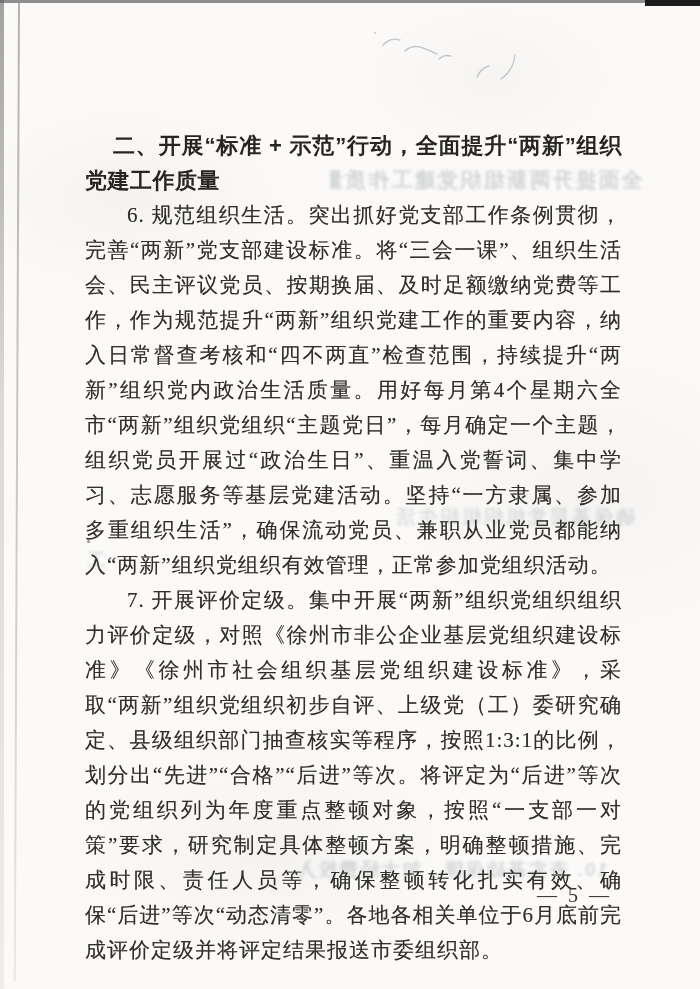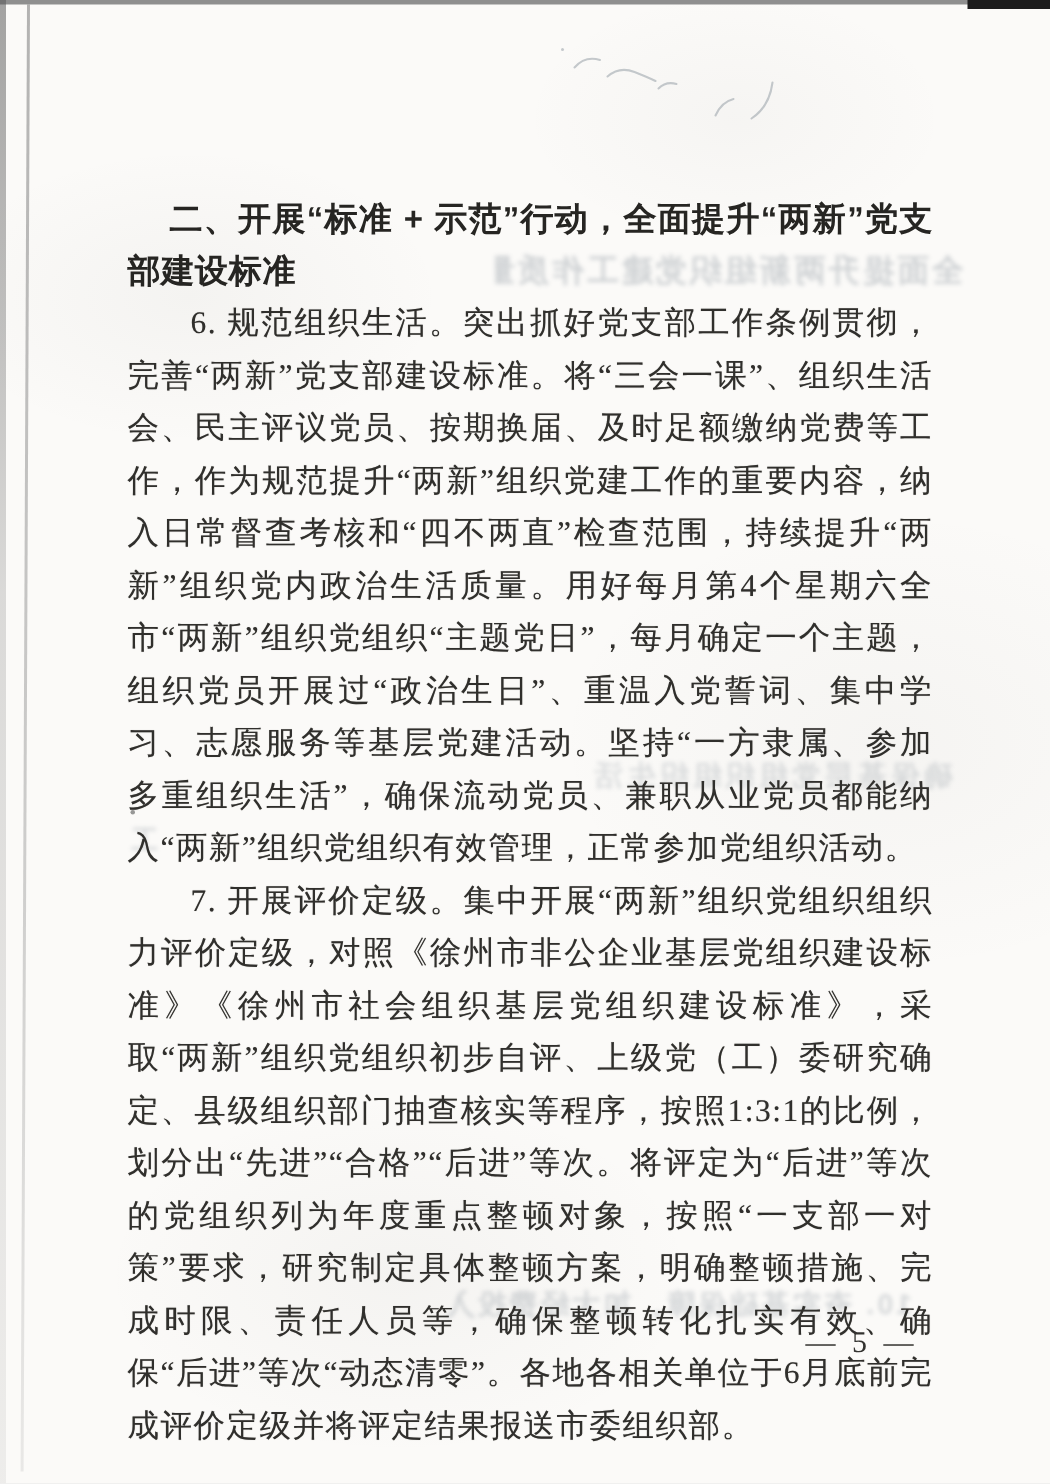--- a/index.html
+++ b/index.html
@@ -118,20 +118,20 @@
       <circle cx="10" cy="8" r="1" fill="#98a1a8" stroke="none"></circle>
     </g>
   </svg>
 
   <div class="bleed bleed-header">全面提升两新组织党建工作质量</div>
   <div class="bleed bleed-mid">确保基层党组织组织生活</div>
   <div class="bleed bleed-bottom">10. 夯实基础保障。加大经费投入</div>
   <div class="bleed bleed-left">工</div>
 
   <div class="content">
-    <h2 class="heading">二、开展“标准 + 示范”行动，全面提升“两新”党支部建设标准</h2>
+    <h2 class="heading">二、开展“标准 + 示范”行动，全面提升“两新”组织党建工作质量</h2>
     <p class="para">6. 规范组织生活。突出抓好党支部工作条例贯彻，完善“两新”党支部建设标准。将“三会一课”、组织生活会、民主评议党员、按期换届、及时足额缴纳党费等工作，作为规范提升“两新”组织党建工作的重要内容，纳入日常督查考核和“四不两直”检查范围，持续提升“两新”组织党内政治生活质量。用好每月第4个星期六全市“两新”组织党组织“主题党日”，每月确定一个主题，组织党员开展过“政治生日”、重温入党誓词、集中学习、志愿服务等基层党建活动。坚持“一方隶属、参加多重组织生活”，确保流动党员、兼职从业党员都能纳入“两新”组织党组织有效管理，正常参加党组织活动。</p>
     <p class="para">7. 开展评价定级。集中开展“两新”组织党组织组织力评价定级，对照《徐州市非公企业基层党组织建设标准》《徐州市社会组织基层党组织建设标准》，采取“两新”组织党组织初步自评、上级党（工）委研究确定、县级组织部门抽查核实等程序，按照1:3:1的比例，划分出“先进”“合格”“后进”等次。将评定为“后进”等次的党组织列为年度重点整顿对象，按照“一支部一对策”要求，研究制定具体整顿方案，明确整顿措施、完成时限、责任人员等，确保整顿转化扎实有效、确保“后进”等次“动态清零”。各地各相关单位于6月底前完成评价定级并将评定结果报送市委组织部。</p>
   </div>
 
   <div class="page-number">— 5 —</div>
 
 </div>
 
 </body></html>

